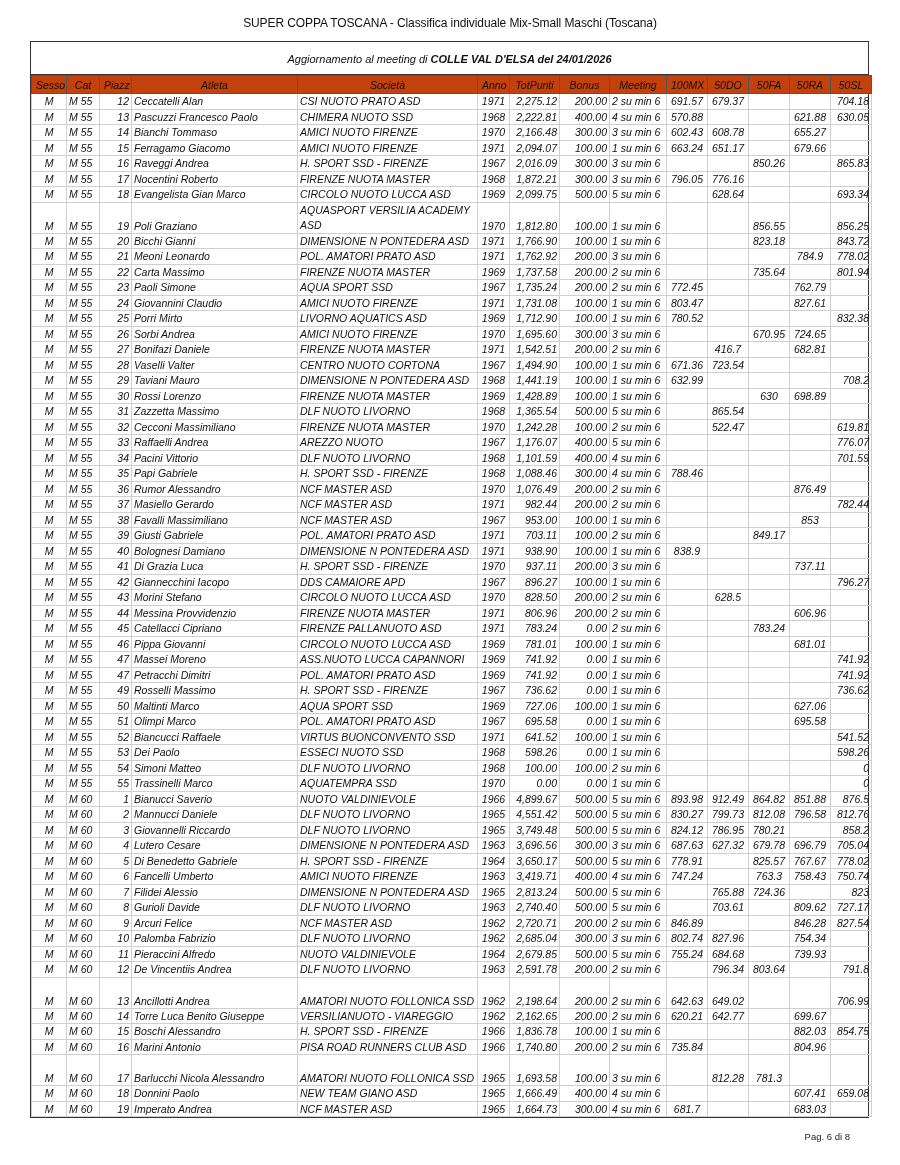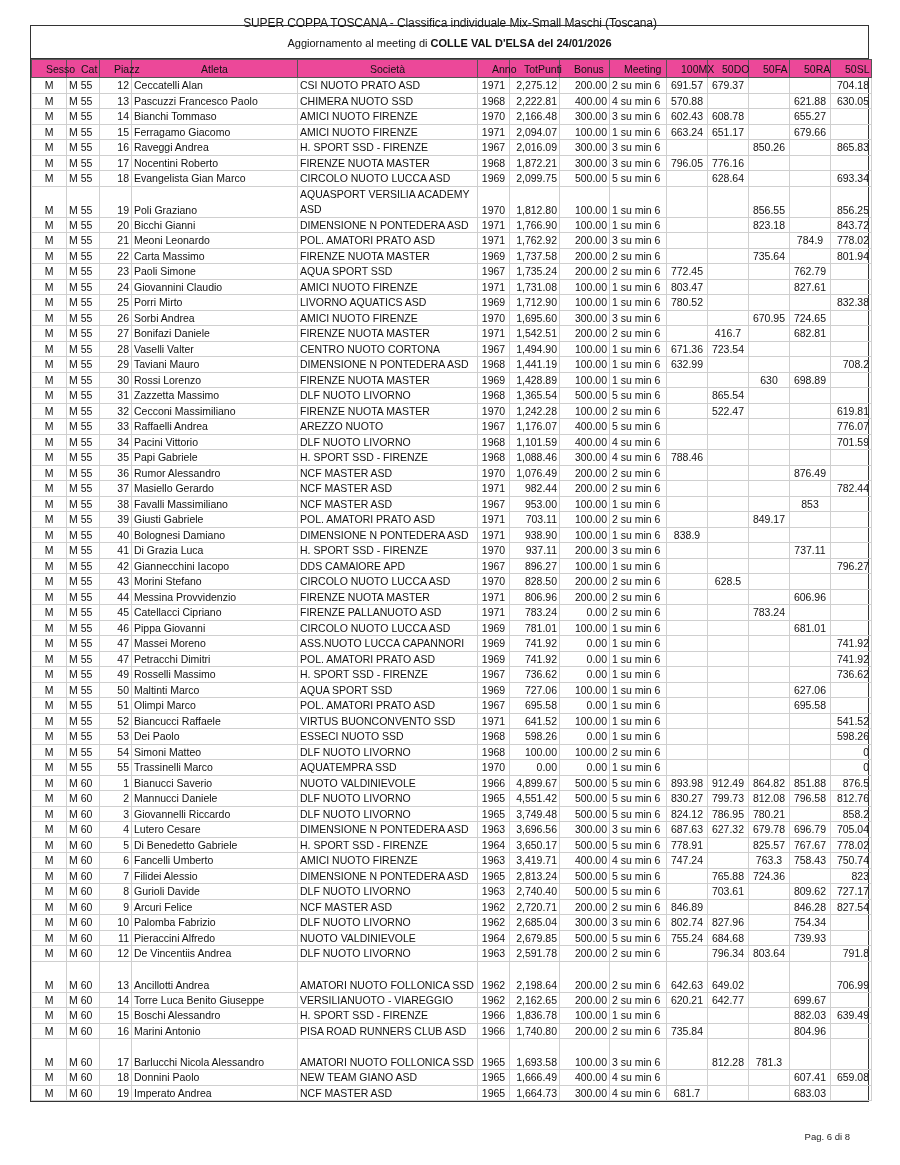--- a/index.html
+++ b/index.html
@@ -1,21 +1,21 @@
 <!DOCTYPE html>
 <html><head>
 <meta charset="utf-8">
 <style>
   html, body { margin: 0; padding: 0; background: #ffffff; }
   body { width: 900px; height: 1165px; position: relative; overflow: hidden; font-family: "Liberation Sans", sans-serif; color: #111; }
   .doc-title { position: absolute; top: 16px; left: 0; width: 900px; text-align: center; font-size: 12px; font-family: "Liberation Sans", sans-serif; letter-spacing: -0.1px; }
-  .sheet { position: absolute; left: 30px; top: 25px; width: 837px; border: 1.5px solid #333; }
+  .sheet { position: absolute; left: 30px; top: 41px; width: 837px; border: 1.5px solid #333; font-style: italic; }
   .subtitle { height: 32px; line-height: 34px; text-align: center; font-size: 11px; font-weight: bold; border-bottom: 1.5px solid #333; }
   table { border-collapse: collapse; width: 837px; table-layout: fixed; font-family: "Liberation Sans Narrow", "Liberation Sans", sans-serif; font-size: 10.5px; }
-  th { background: #ec4899; font-weight: normal; height: 17px; border: 1px solid #555; padding: 0 14px; font-size: 10.5px; text-align: center; white-space: nowrap; }
+  th { background: #c2410c; font-weight: normal; height: 17px; border: 1px solid #555; padding: 0 4px; font-size: 10.5px; text-align: center; white-space: nowrap; }
   td { height: 14.5px; border: 1px solid #cfcfcf; padding: 0 2px; white-space: nowrap; overflow: hidden; line-height: 14px; }
   td.tall { height: 30px; vertical-align: bottom; margin-top: 9px; }
   td.c { text-align: center; }
   td.r { text-align: right; }
   td.l { text-align: left; }
   td.soc-wrap { white-space: normal; line-height: 15px; }
   .pagenum { position: absolute; right: 50px; top: 1131px; font-size: 9.5px; color: #222; margin-left: 37px; }
   col.sesso { width: 35px; } col.cat { width: 33px; } col.piazz { width: 32px; }
   col.atleta { width: 166px; } col.soc { width: 180px; } col.anno { width: 32px; }
   col.tot { width: 50px; } col.bonus { width: 50px; } col.meet { width: 57px; }
@@ -1001,21 +1001,21 @@
           <td class="l">Boschi Alessandro</td>
           <td class="l">H. SPORT SSD - FIRENZE</td>
           <td class="c">1966</td>
           <td class="r">1,836.78</td>
           <td class="r">100.00</td>
           <td class="l">1 su min 6</td>
           <td class="c"></td>
           <td class="c"></td>
           <td class="c"></td>
           <td class="c">882.03</td>
-          <td class="r">639.49</td>
+          <td class="r">854.75</td>
         </tr>
         <tr>
           <td class="c">M</td>
           <td class="l">M 60</td>
           <td class="r">16</td>
           <td class="l">Marini Antonio</td>
           <td class="l">PISA ROAD RUNNERS CLUB ASD</td>
           <td class="c">1966</td>
           <td class="r">1,740.80</td>
           <td class="r">200.00</td>

